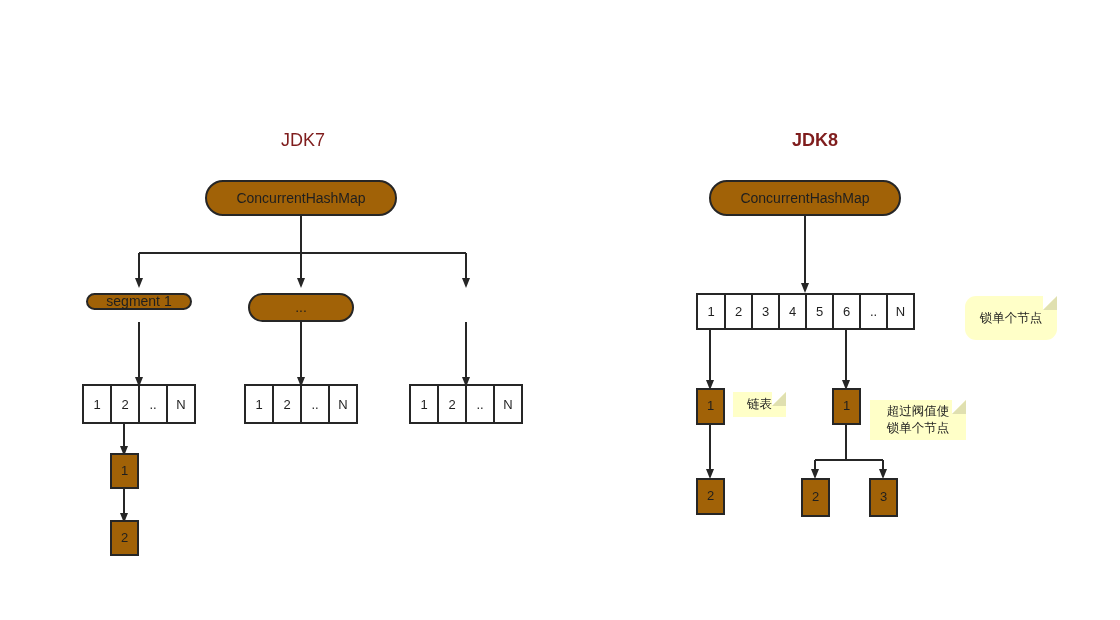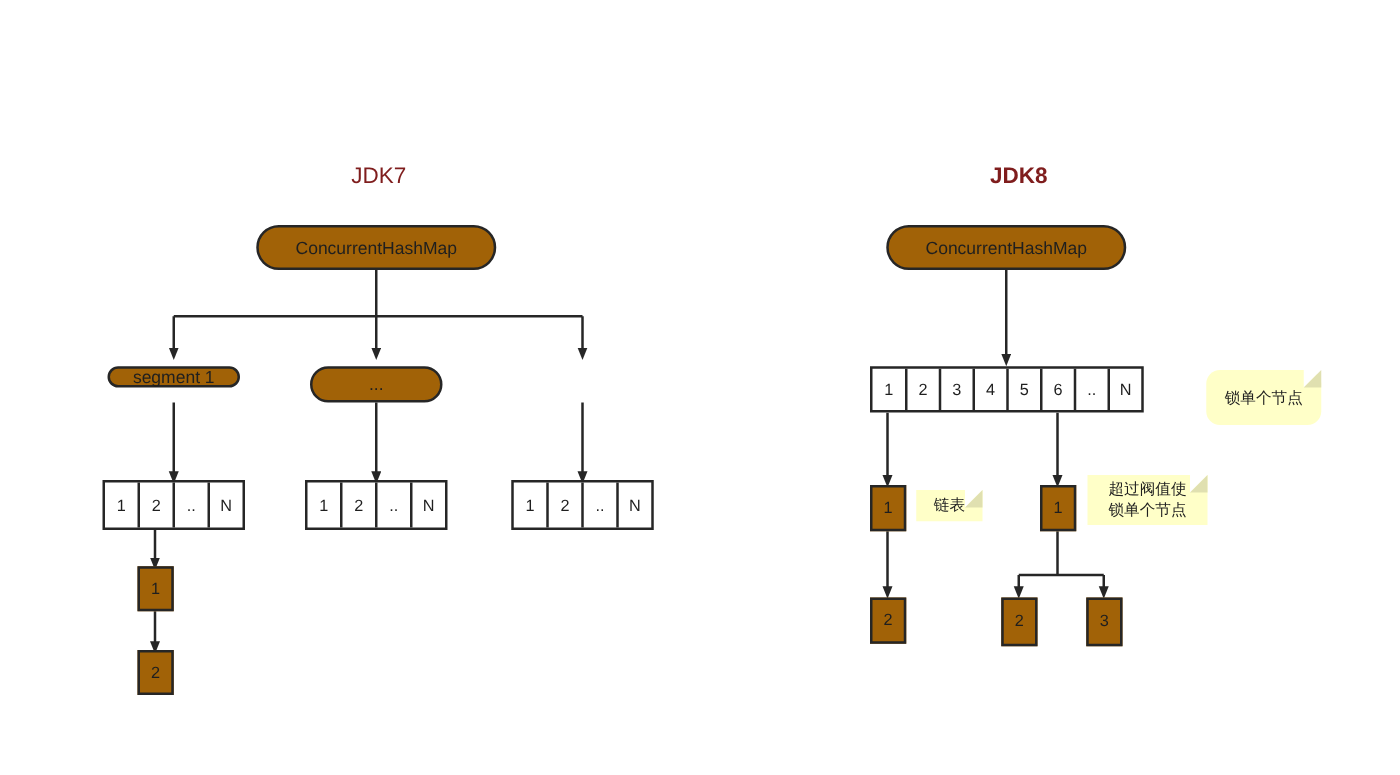--- a/index.html
+++ b/index.html
@@ -213,21 +213,21 @@
     <span class="fold"></span>
     <span class="note-text">锁单个节点</span>
   </div>
 
   <div class="note" style="left:733px; top:392px; width:53px; height:25px;">
     <span class="fold-top"></span>
     <span class="fold"></span>
     <span class="note-text">链表</span>
   </div>
 
-  <div class="note" style="left:870px; top:380px; width:96px; height:40px;">
+  <div class="note" style="left:870px; top:400px; width:96px; height:40px;">
     <span class="fold-top"></span>
     <span class="fold"></span>
     <span class="note-text">
       <span>超过阀值使</span><br>
       <span>锁单个节点</span>
     </span>
   </div>
 
 </div>
 

